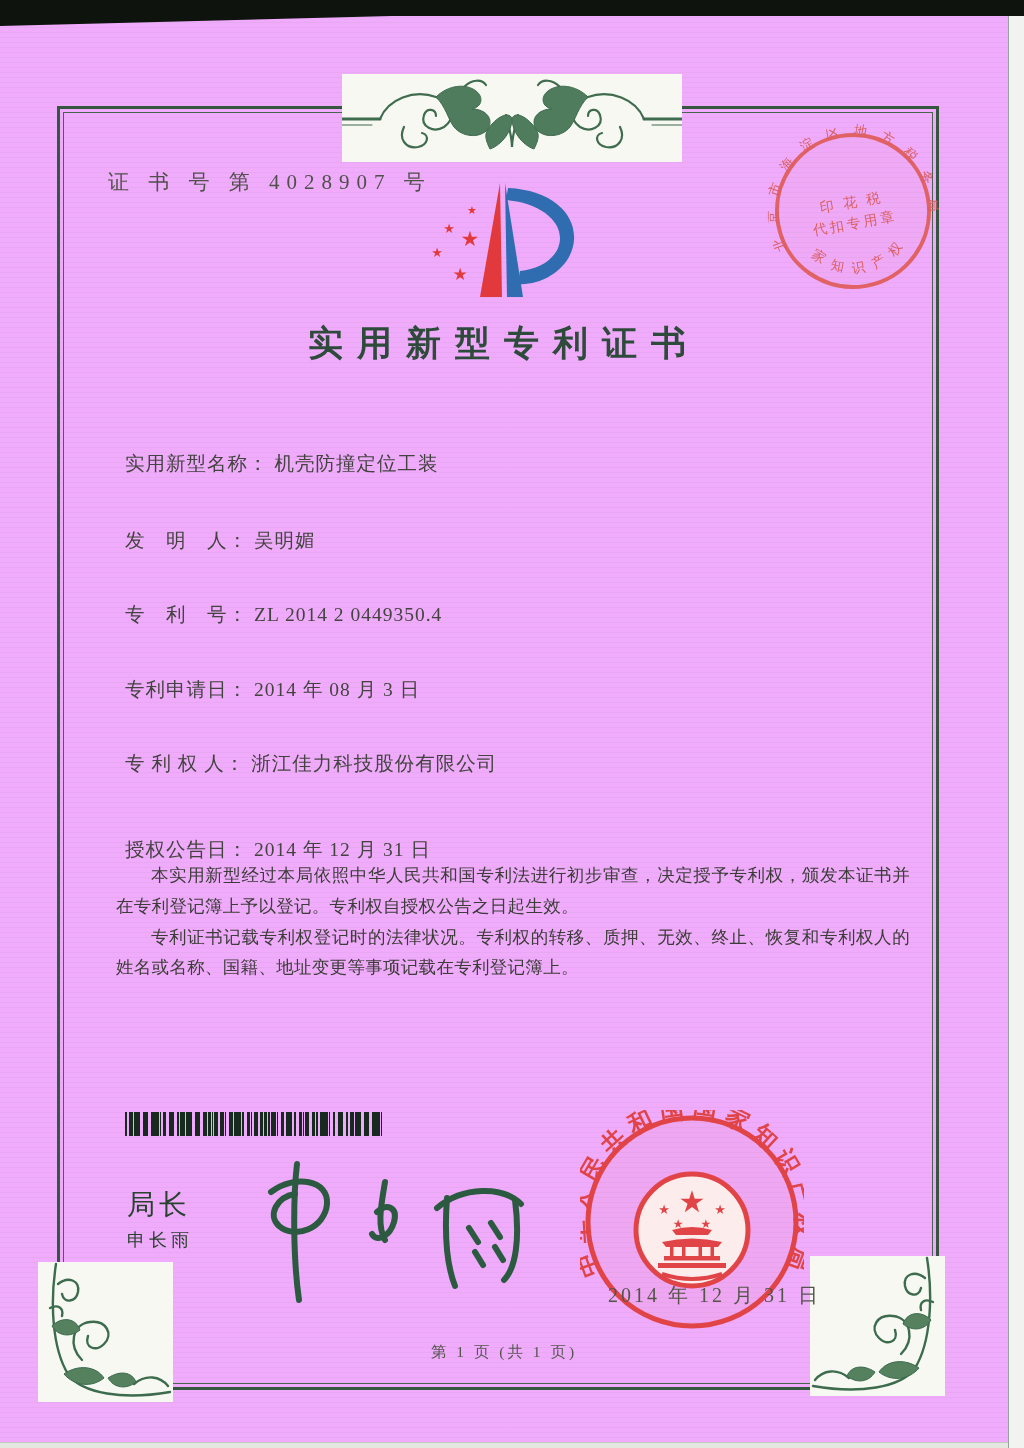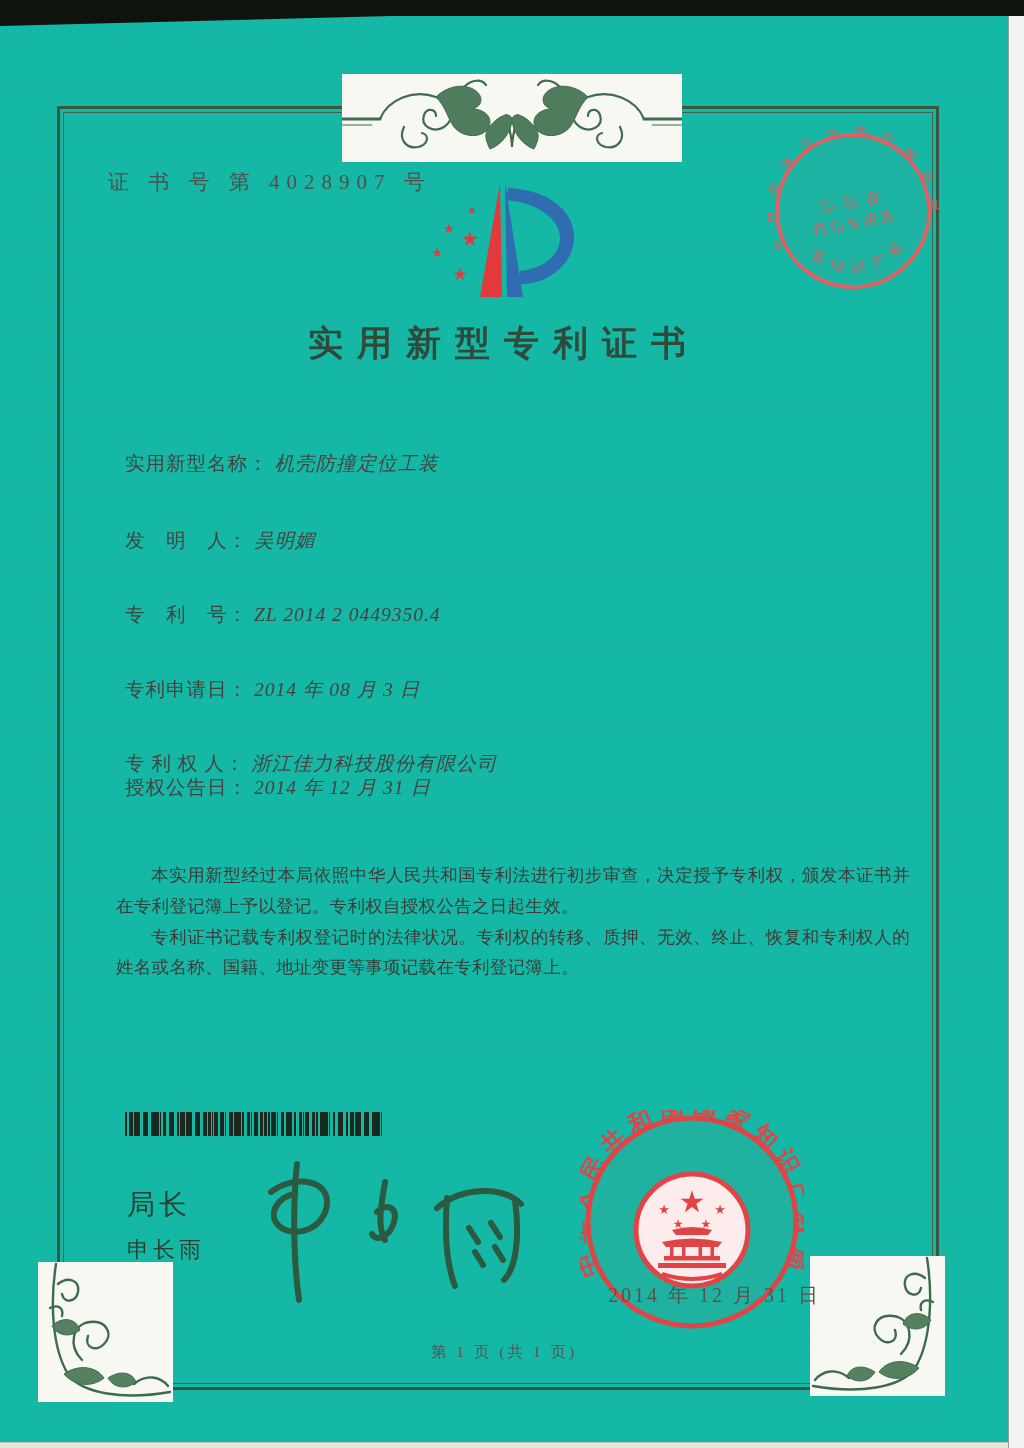--- a/index.html
+++ b/index.html
@@ -3,21 +3,21 @@
 <meta charset="utf-8">
 <style>
   html,body{margin:0;padding:0;}
   body{
     width:1024px;height:1448px;position:relative;overflow:hidden;
     background:#ffffff;
     font-family:"Liberation Serif","DejaVu Serif",serif;
   }
   .page{
     position:absolute;left:0;top:0;width:1008px;height:1448px;
-    background:#14b8a6;
+    background:#f0abfc;
   }
   .page::before{
     content:"";position:absolute;inset:0;pointer-events:none;
     background:repeating-linear-gradient(0deg,rgba(110,135,105,0.07) 0 1px,transparent 1px 5px);
   }
   
   .scan-top{position:absolute;left:0;top:0;width:1024px;height:16px;background:#0e130e;z-index:30;}
   .scan-sliver{position:absolute;left:0;top:14px;width:470px;height:12px;background:#0e130e;
     clip-path:polygon(0 0,100% 0,0 100%);z-index:30;}
   .scan-right{position:absolute;left:1008px;top:0;width:16px;height:1448px;background:#f2f2f0;
@@ -39,37 +39,37 @@
   .cert-no{position:absolute;left:108px;top:168px;font-size:21px;letter-spacing:7px;color:#50504b;}
 
   .logo{position:absolute;left:420px;top:176px;width:170px;height:130px;}
 
   .tax-stamp{position:absolute;left:768px;top:126px;width:170px;height:170px;transform:rotate(-10deg);}
 
   .title{position:absolute;left:0;top:320px;width:1008px;text-align:center;
     font-size:35px;font-weight:700;letter-spacing:14px;color:#2e4a3b;}
 
   .field{position:absolute;left:125px;font-size:19.5px;color:#43433f;letter-spacing:1px;white-space:nowrap;}
-  .field .val{margin-left:6px;font-style:italic;}
-  .f0{top:450px;} .f1{top:527px;} .f2{top:601px;} .f3{top:676px;} .f4{top:750px;} .f5{top:774px;}
+  .field .val{margin-left:6px;}
+  .f0{top:450px;} .f1{top:527px;} .f2{top:601px;} .f3{top:676px;} .f4{top:750px;} .f5{top:836px;}
 
   .body-text{position:absolute;left:116px;top:860px;width:794px;
     font-size:17.5px;line-height:1.76;color:#3c3c38;text-align:justify;letter-spacing:0.3px;}
   .body-text p{margin:0;text-indent:2em;}
 
   .barcode{position:absolute;left:125px;top:1112px;width:258px;height:24px;
     background:
       repeating-linear-gradient(90deg,#182a1f 0 2px,transparent 2px 5px,#182a1f 5px 8px,transparent 8px 9px,#182a1f 9px 10px,transparent 10px 13px),
       repeating-linear-gradient(90deg,transparent 0 4px,#182a1f 4px 6px,transparent 6px 10px,#182a1f 10px 14px,transparent 14px 17px);
   }
 
   .signer-title{position:absolute;left:127px;top:1186px;font-size:28px;letter-spacing:4px;color:#28422f;
     font-family:"Liberation Sans","DejaVu Sans",sans-serif;font-weight:500;}
-  .signer-name{position:absolute;left:127px;top:1228px;font-size:22px;letter-spacing:4px;color:#28422f;
-    font-family:"Liberation Sans","DejaVu Sans",sans-serif;font-weight:500;margin-top:7px;}
+  .signer-name{position:absolute;left:127px;top:1228px;font-size:18px;letter-spacing:4px;color:#28422f;
+    font-family:"Liberation Sans","DejaVu Sans",sans-serif;font-weight:500;}
   .signature{position:absolute;left:235px;top:1146px;width:310px;height:165px;}
 
   .office-seal{position:absolute;left:580px;top:1110px;width:224px;height:224px;}
   .seal-date{position:absolute;left:608px;top:1282px;font-size:20px;letter-spacing:3px;color:#54544a;z-index:6;}
 
   .footer{position:absolute;left:0;top:1342px;width:1008px;text-align:center;
     font-size:15.5px;letter-spacing:3px;color:#55554f;}
 
   svg{display:block;width:100%;height:100%;}
 </style>

